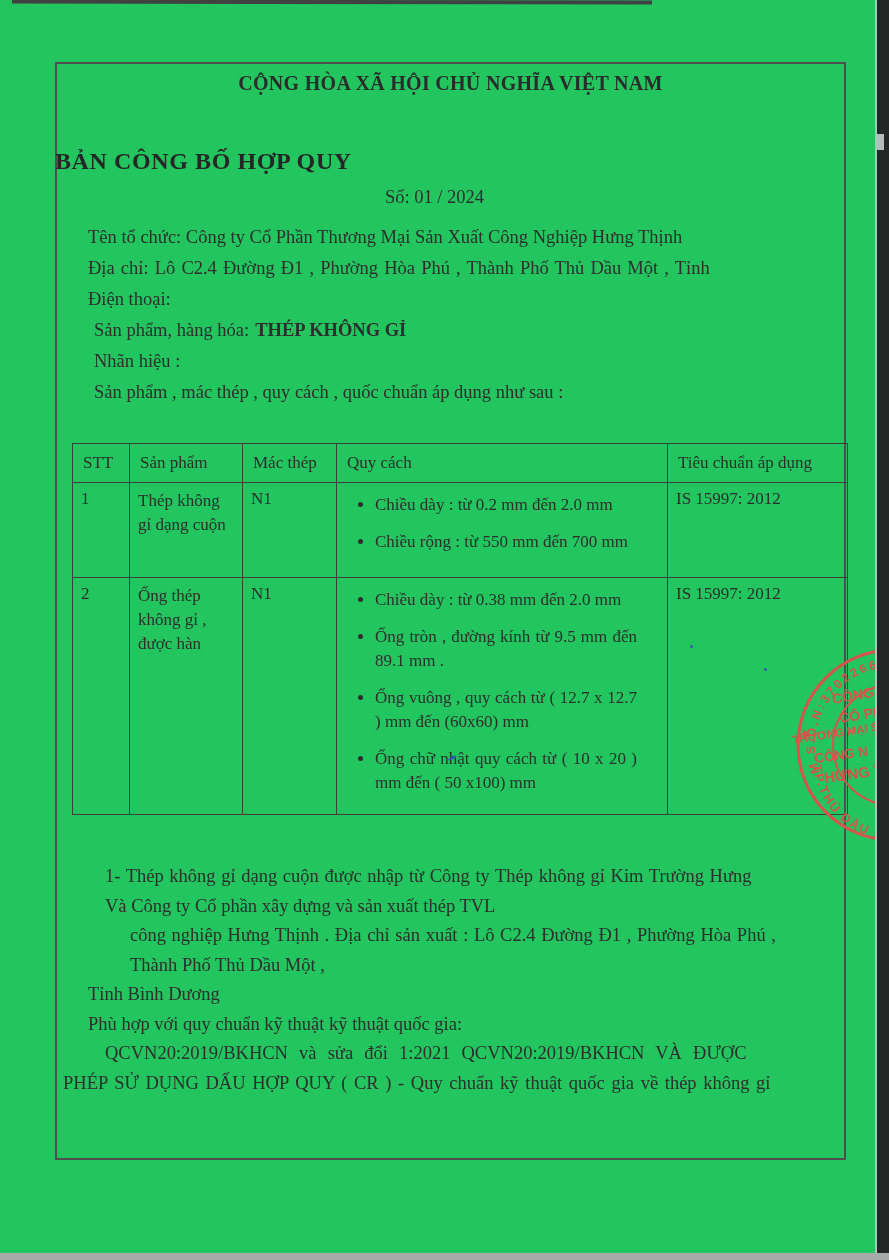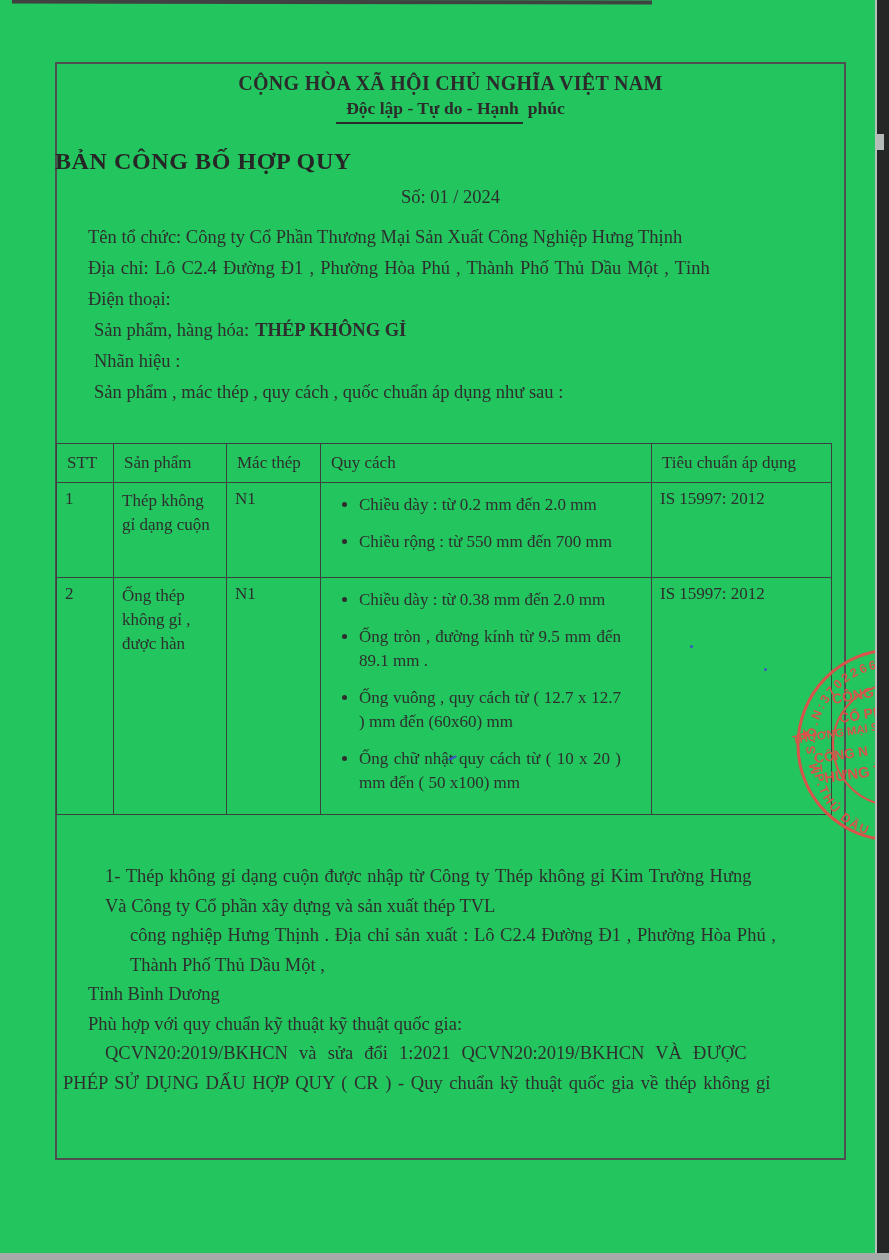--- a/index.html
+++ b/index.html
@@ -22,32 +22,32 @@
 
   
   .frame { position:absolute; left:55px; top:62px; width:791px; height:1098px; border:2px solid #4f4f4f; box-sizing:border-box; }
 
   
   .national { position:absolute; left:55px; top:72px; width:791px; text-align:center; font-weight:bold; font-size:20px; letter-spacing:.3px; color:#2b2b2b; }
   .motto    { position:absolute; left:55px; top:98px; width:791px; text-align:center; font-weight:bold; font-size:17.5px; color:#2b2b2b; }
   .motto-underline { display:inline-block; border-bottom:2px solid #2b2b2b; padding:0 4px 3px 10px; }
   .motto-tail { margin-left:5px; }
   .doc-title { position:absolute; left:55px; top:148px; width:791px; font-weight:bold; font-size:24px; letter-spacing:.6px; color:#262626; }
-  .doc-number{ position:absolute; left:55px; top:187px; width:791px; text-align:center; font-size:18.5px; }
+  .doc-number{ position:absolute; left:39px; top:187px; width:791px; text-align:center; font-size:18.5px; }
 
   
   .info { position:absolute; left:88px; top:222px; width:752px; font-size:18.5px; line-height:31px; }
   .info .ln { white-space:nowrap; }
   .info .ln.just1 { word-spacing:1.5px; }
   .info .ln.ind { padding-left:6px; }
   .bold { font-weight:bold; }
   .product-value { margin-left:6px; }
 
   
-  table.spec { position:absolute; left:56px; top:443px; width:775px; border-collapse:collapse; table-layout:fixed; font-size:17px; }
+  table.spec { position:absolute; left:72px; top:443px; width:775px; border-collapse:collapse; table-layout:fixed; font-size:17px; }
   table.spec th, table.spec td { border:1.6px solid #3f3f3f; vertical-align:top; padding:6px 8px; font-weight:normal; text-align:left; }
   table.spec thead th { height:30px; vertical-align:middle; padding:4px 10px; }
   th.c-stt, td.c-stt { text-align:center; }
   td.c-grade { text-align:center; }
   td.c-prod { text-align:justify; padding:10px 10px; line-height:24px; }
   td.c-stt { padding-top:10px; }
   td.c-grade { padding-top:10px; }
   td.c-std { padding:10px 6px 0 10px; }
   .r1 { height:95px; } .r2 { height:234px; }
   ul.specs { margin:4px 0 0 0; padding:0 4px 0 30px; width:262px; }
@@ -79,23 +79,20 @@
 
   <div class="top-smear"></div>
   <div class="right-strip">
     <div class="notch"></div>
   </div>
   <div class="bottom-strip"></div>
 
   <div class="frame"></div>
 
   <div class="national">CỘNG HÒA XÃ HỘI CHỦ NGHĨA VIỆT NAM</div>
-  <div class="motto">
-    <span class="motto-underline">Độc lập - Tự do - Hạnh</span><span class="motto-tail">phúc</span>
-  </div>
   <div class="doc-title">BẢN CÔNG BỐ HỢP QUY</div>
   <div class="doc-number">Số: 01 / 2024</div>
 
   <div class="info">
     <div class="ln">Tên tổ chức: Công ty Cổ Phần Thương Mại Sản Xuất Công Nghiệp Hưng Thịnh</div>
     <div class="ln just1">Địa chỉ: Lô C2.4 Đường Đ1 , Phường Hòa Phú , Thành Phố Thủ Dầu Một , Tỉnh</div>
     <div class="ln">Điện thoại:</div>
     <div class="ln ind">
       <span>Sản phẩm, hàng hóa:</span><span class="bold product-value">THÉP KHÔNG GỈ</span>
     </div>

